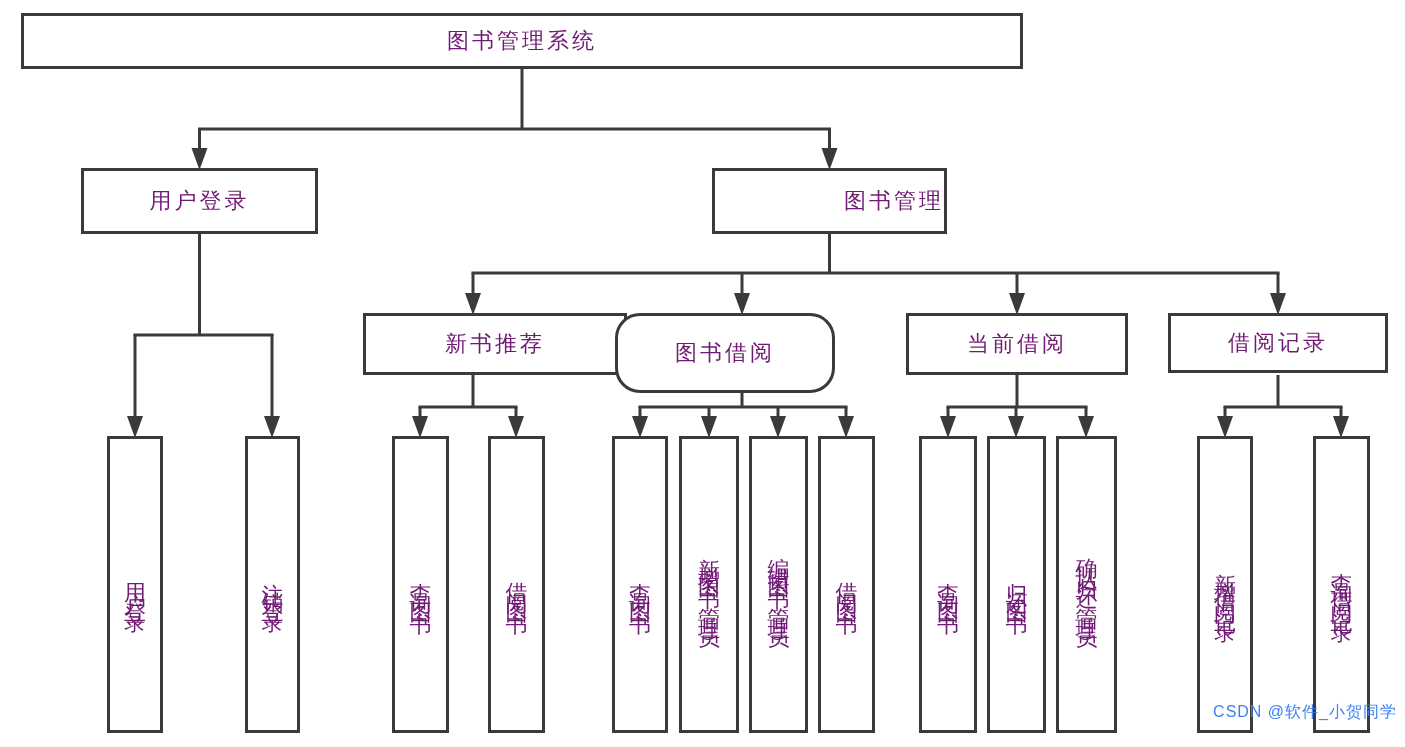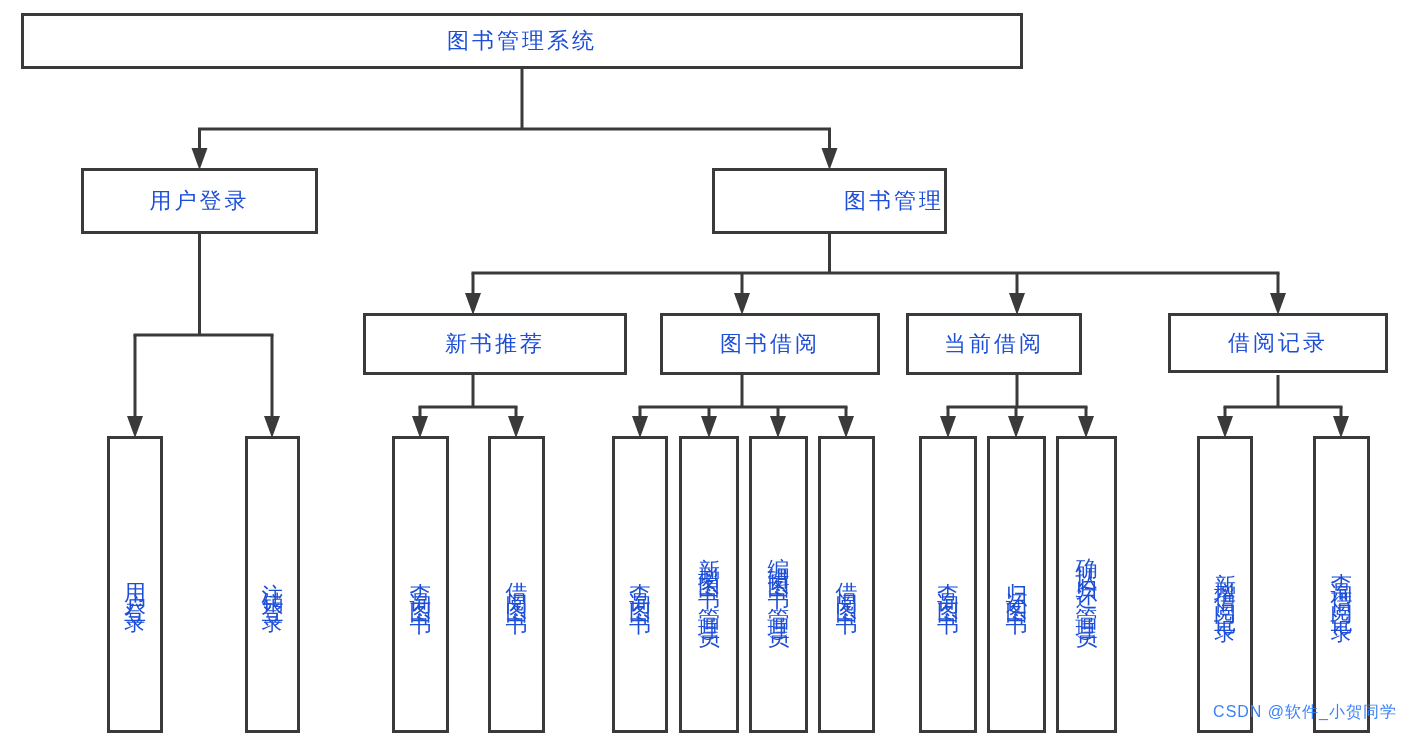--- a/index.html
+++ b/index.html
@@ -12,21 +12,21 @@
   }
   .connector-layer { position:absolute; left:0; top:0; width:1405px; height:747px; }
   .node {
     position:absolute;
     box-sizing:border-box;
     border:3px solid #3a3a3a;
     background:#ffffff;
     display:flex;
     align-items:center;
     justify-content:center;
-    color:#1d4ed8;
+    color:#701a75;
   }
   .h-label {
     font-size:22px;
     letter-spacing:3px;
     white-space:nowrap;
   }
   .v-label {
     writing-mode:vertical-rl;
     text-orientation:mixed;
     font-size:22px;
@@ -124,24 +124,24 @@
   <div class="node" style="left:81px; top:168px; width:237px; height:66px;">
     <span class="h-label">用户登录</span>
   </div>
   <div class="node" style="left:712px; top:168px; width:235px; height:66px;justify-content:flex-end;">
     <span class="h-label">图书管理</span>
   </div>
 
   <div class="node" style="left:363px; top:313px; width:264px; height:62px;">
     <span class="h-label">新书推荐</span>
   </div>
-  <div class="node" style="left:660px; top:313px; width:220px; height:62px;">
+  <div class="node" style="left:615px; top:313px; width:220px; height:80px;border-radius:25px;">
     <span class="h-label">图书借阅</span>
   </div>
-  <div class="node" style="left:906px; top:313px; width:176px; height:62px;">
+  <div class="node" style="left:906px; top:313px; width:222px; height:62px;">
     <span class="h-label">当前借阅</span>
   </div>
   <div class="node" style="left:1168px; top:313px; width:220px; height:60px;">
     <span class="h-label">借阅记录</span>
   </div>
 
   <div class="node" style="left:107px; top:436px; width:56px; height:297px;">
     <span class="v-label">用户登录</span>
   </div>
   <div class="node" style="left:245px; top:436px; width:55px; height:297px;">

